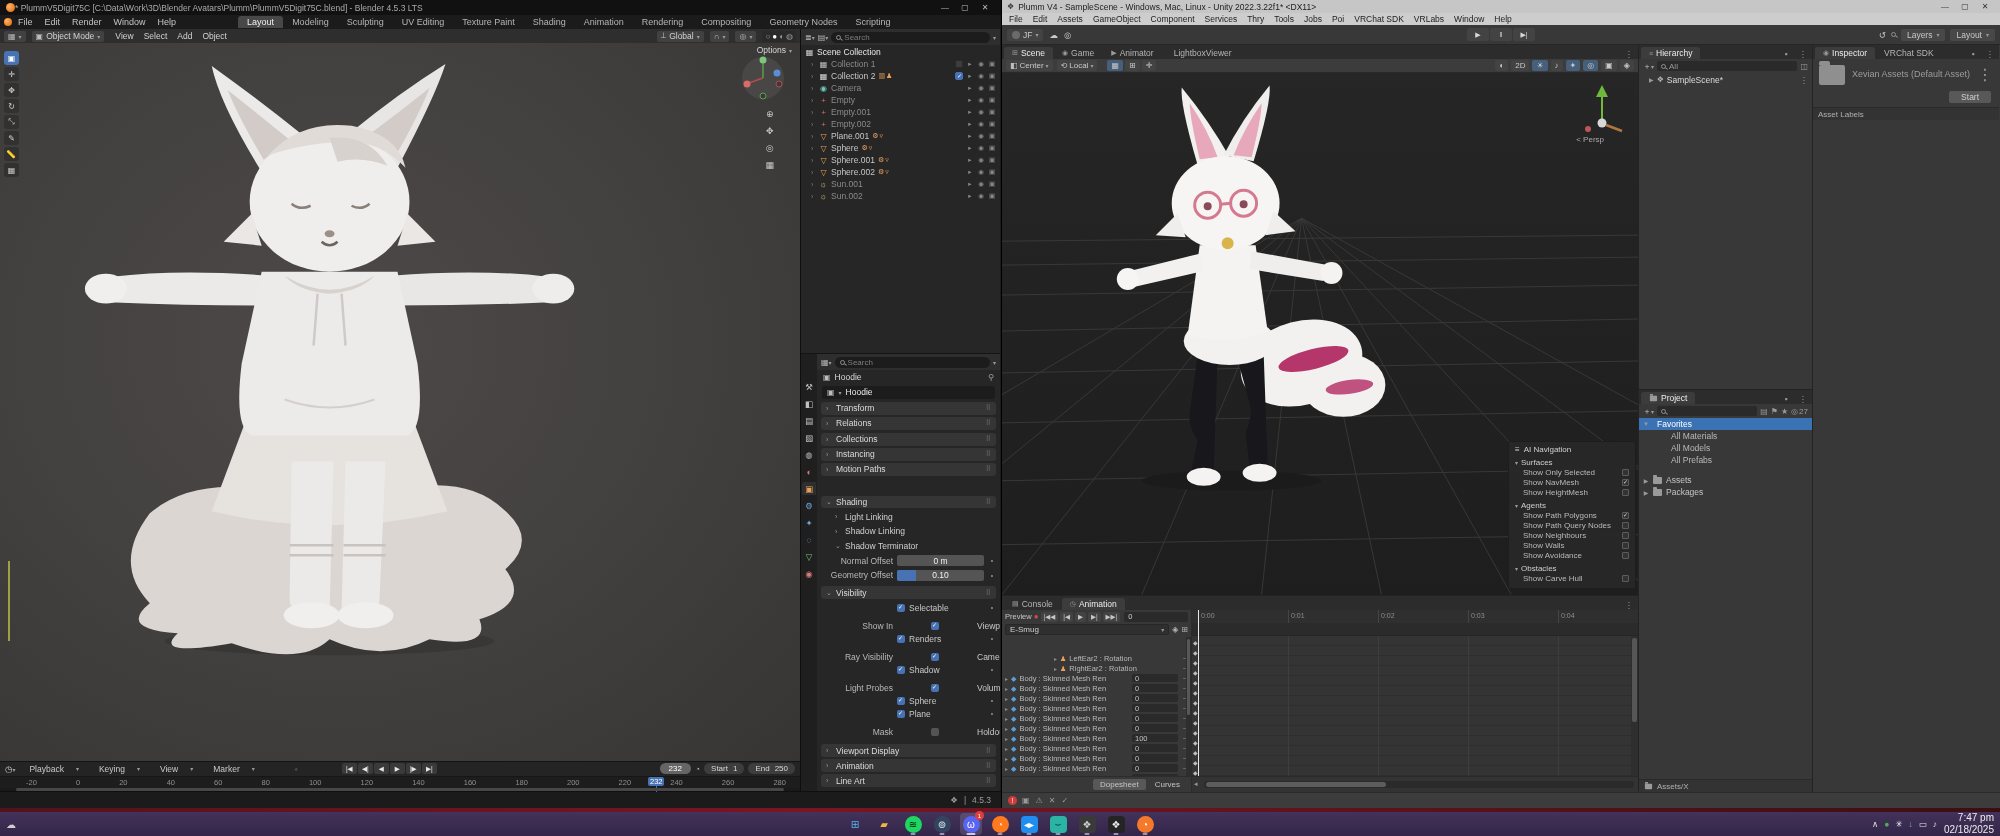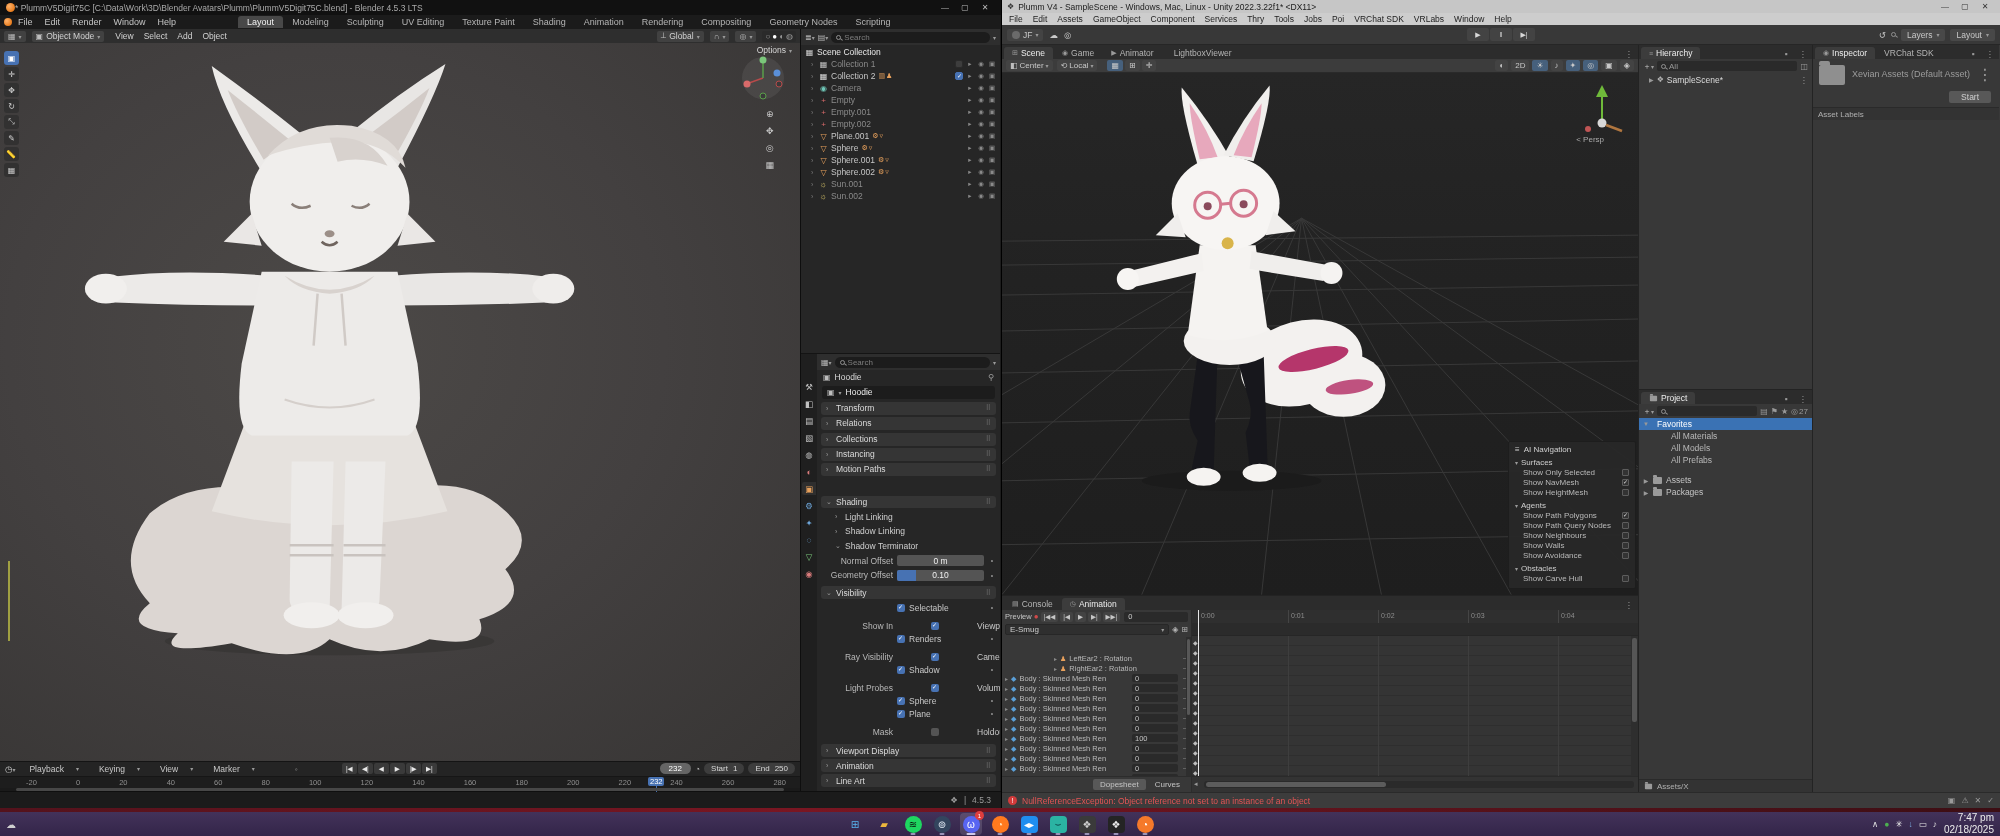--- a/index.html
+++ b/index.html
@@ -1431,21 +1431,20 @@
             <span class="openbtn">Start</span>
           </div>
           <div class="pfoot">
             <span>Asset Labels</span>
           </div>
         </div>
       </div>
     </div>
     <div class="u-status">
       <span class="erricon">!</span>
-      <span class="errtext ellip">NullReferenceException: Object reference not set to an instance of an object</span>
       <span class="statico">
         <span>▣</span>
         <span>⚠</span>
         <span>✕</span>
         <span>✓</span>
       </span>
     </div>
   </div>
 
   <div class="wallstrip"></div>

